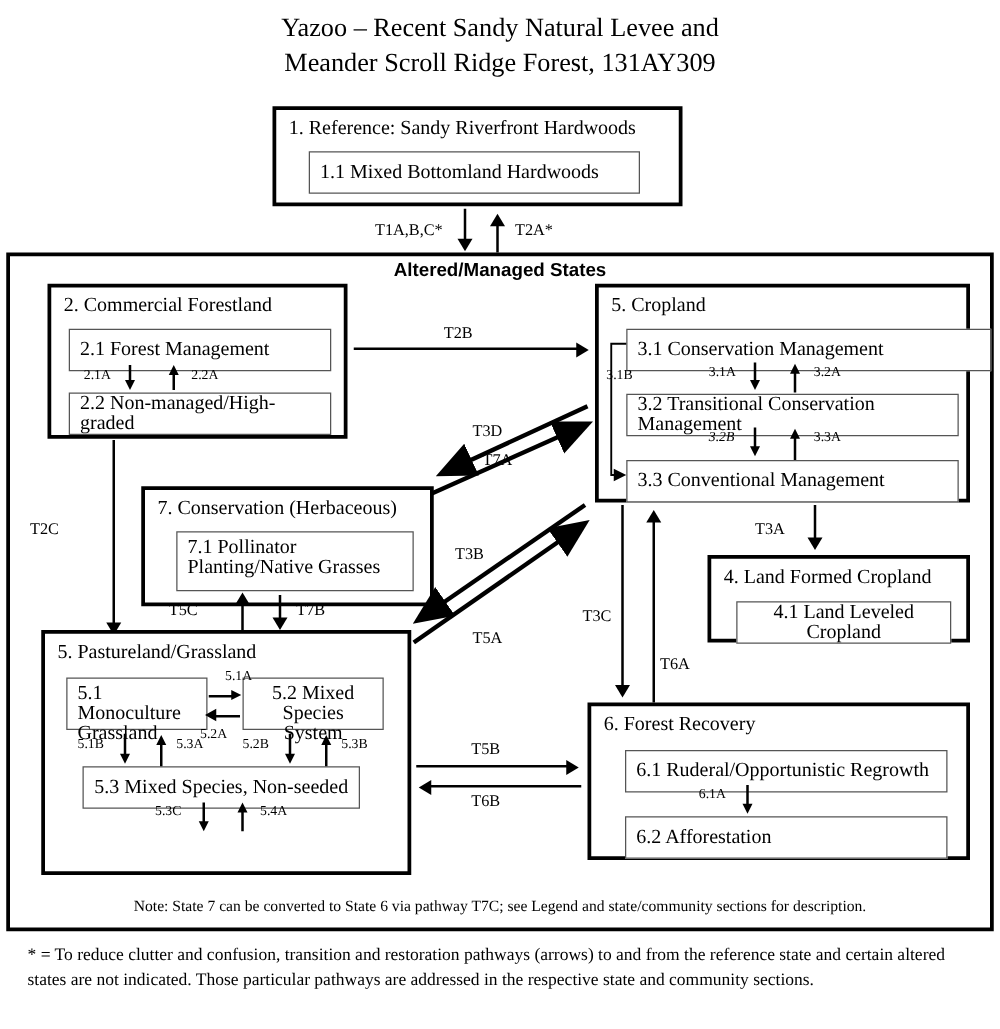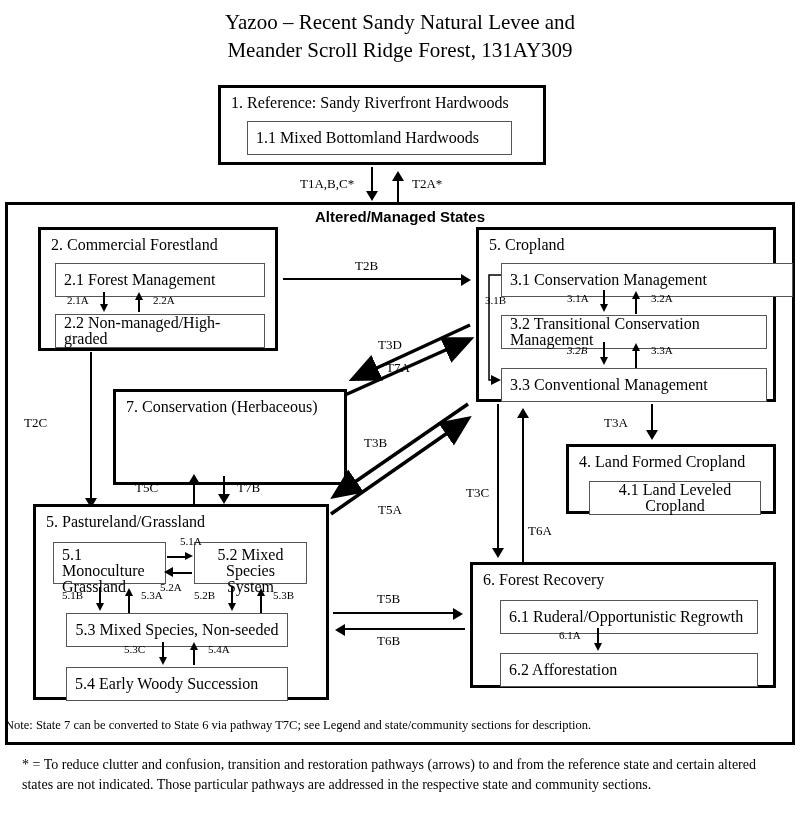--- a/index.html
+++ b/index.html
@@ -53,21 +53,21 @@
   .tri.thin.up{border-left:4px solid transparent;border-right:4px solid transparent;border-bottom:8px solid #000;}
   .tri.thin.right{border-top:4px solid transparent;border-bottom:4px solid transparent;border-left:8px solid #000;}
   .thinline{background:#000;position:absolute;width:1.5px;}
   .alab{position:absolute;font-size:12px;white-space:nowrap;}
   .alab.sm{font-size:11px;}
   .alab.big{font-size:13px;}
 
   svg.ov{position:absolute;left:0;top:0;width:800px;height:823px;pointer-events:none;overflow:visible;}
 
   
-  #note{left:5px;top:718px;width:790px;text-align:left;font-size:12.5px;}
+  #note{left:5px;top:718px;width:790px;text-align:center;font-size:12.5px;}
   #footnote{
     left:22px;top:755px;width:752px;font-size:14px;line-height:20px;text-align:left;
   }
 </style>
 </head>
 <body>
 
 <div class="abs" id="title">
   <div>Yazoo – Recent Sandy Natural Levee and</div>
   <div>Meander Scroll Ridge Forest, 131AY309</div>
@@ -134,20 +134,21 @@
 <div class="hline abs" style="left:283px;top:278px;width:180px;"></div>
 <div class="tri right abs" style="left:461px;top:274px;"></div>
 <div class="alab big abs" style="left:355px;top:258px;">T2B</div>
 
 <div class="vline abs" style="left:90px;top:352px;height:150px;"></div>
 <div class="tri down abs" style="left:85px;top:498px;"></div>
 <div class="alab big abs" style="left:24px;top:415px;">T2C</div>
 
 <div class="state" id="s7" style="left:113px;top:378px;width:234px;height:96px;margin-top:11px;">
   <div class="state-title" style="top:6px;">7. Conservation (Herbaceous)</div>
+  <div class="sub wrap" style="left:25px;top:33px;width:190px;height:48px;">7.1 Pollinator Planting/Native Grasses</div>
 </div>
 
 <div class="vline abs" style="left:193px;top:482px;height:22px;"></div>
 <div class="tri up abs" style="left:188px;top:474px;"></div>
 <div class="alab big abs" style="left:135px;top:480px;">T5C</div>
 <div class="vline abs" style="left:223px;top:476px;height:22px;"></div>
 <div class="tri down abs" style="left:218px;top:494px;"></div>
 <div class="alab big abs" style="left:237px;top:480px;">T7B</div>
 
 <div class="state" id="s4" style="left:566px;top:444px;width:210px;height:70px;">
@@ -157,21 +158,20 @@
 
 <div class="vline abs" style="left:651px;top:404px;height:28px;"></div>
 <div class="tri down abs" style="left:646px;top:430px;"></div>
 <div class="alab big abs" style="left:604px;top:415px;">T3A</div>
 
 <div class="state" id="s5" style="left:33px;top:504px;width:296px;height:196px;">
   <div class="state-title" style="top:6px;">5. Pastureland/Grassland</div>
   <div class="sub wrap" style="left:17px;top:35px;width:113px;height:42px;">5.1 Monoculture Grassland</div>
   <div class="sub wrap center" style="left:158px;top:35px;width:113px;height:42px;">5.2 Mixed Species System</div>
   <div class="sub center" style="left:30px;top:106px;width:222px;height:26px;">5.3 Mixed Species, Non-seeded</div>
-  <div class="sub" style="left:30px;top:160px;width:222px;height:26px;">5.4 Early Woody Succession</div>
 
   <div class="hline" style="left:131px;top:49px;width:20px;"></div>
   <div class="tri thin right" style="left:149px;top:45px;"></div>
   <div class="alab sm" style="left:124px;top:28px;margin-left:20px;">5.1A</div>
 
   <div class="hline" style="left:136px;top:65px;width:20px;"></div>
   <div class="tri left" style="left:128px;top:60px;border-top-width:5px;border-bottom-width:5px;border-right-width:9px;"></div>
   <div class="alab sm" style="left:124px;top:74px;">5.2A</div>
 
   <div class="thinline" style="left:63px;top:80px;height:19px;"></div>

